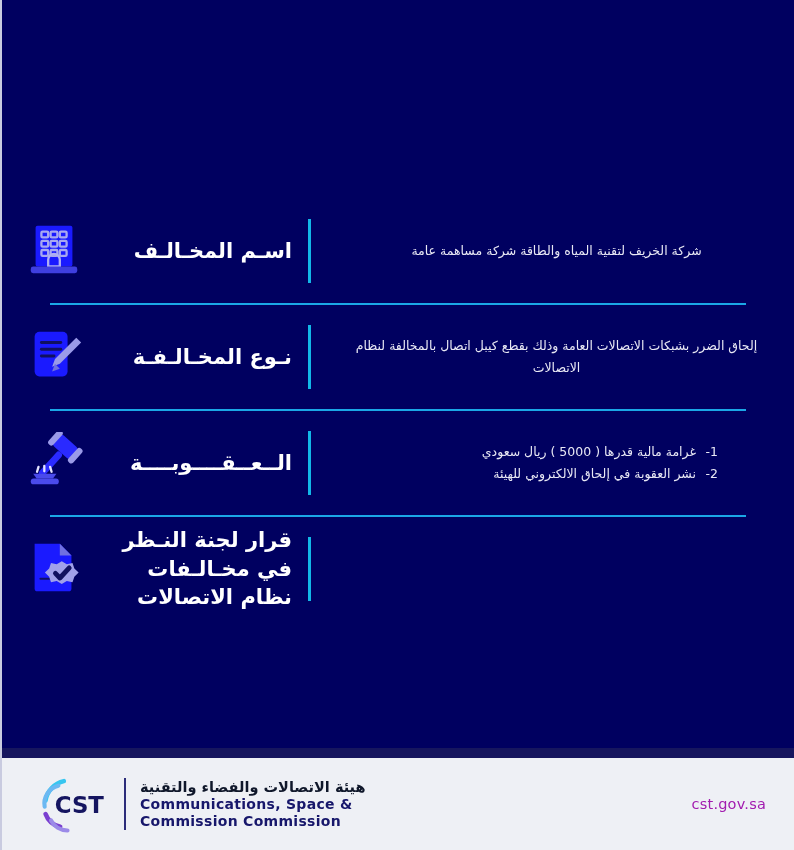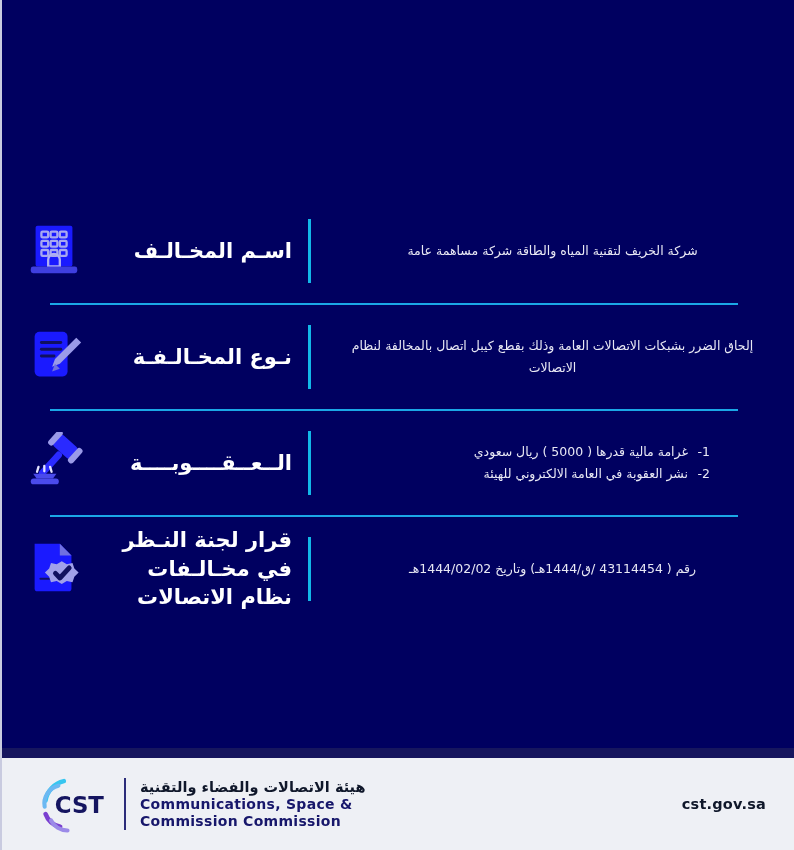--- a/index.html
+++ b/index.html
@@ -37,21 +37,21 @@
     font-weight: 600;
     letter-spacing: 0.5px;
     direction: rtl;
   }
 
   
   .rows {
     position: absolute;
     top: 205px;
     left: 0;
-    right: 8px;
+    right: 0;
   }
   .row {
     position: relative;
     display: flex;
     flex-direction: row-reverse;
     align-items: center;
     min-height: 92px;
     padding: 0;
   }
   .row-icon {
@@ -180,23 +180,23 @@
     letter-spacing: 0.2px;
   }
   .footer-en1, .footer-en2 {
     color: #17176b;
     font-size: 14px;
     font-weight: 700;
     direction: ltr;
     letter-spacing: 0.3px;
   }
   .footer-url {
-    color: #0f172a;
+    color: #a21caf;
     font-size: 14.5px;
-    font-weight: 700;
+    font-weight: 400;
     direction: ltr;
     letter-spacing: 0.2px;
   }
 </style>
 </head>
 <body>
 
 <div class="page">
 
 
@@ -277,21 +277,21 @@
       <div class="row-label">
         <span>الــعــقــــوبــــة</span>
       </div>
       <div class="vbar"></div>
       <div class="row-value">
         <div class="vlist">
           <div class="li">
             <span class="num">1-</span><span>غرامة مالية قدرها ( 5000 ) ريال سعودي</span>
           </div>
           <div class="li">
-            <span class="num">2-</span><span>نشر العقوبة في العامة الالكتروني للهيئة</span>
+            <span class="num">2-</span><span>نشر العقوبة في إلحاق الالكتروني للهيئة</span>
           </div>
         </div>
       </div>
     </div>
 
     <div class="divider"></div>
 
     <div class="row">
       <div class="row-icon">
         <svg class="icon-box" viewBox="0 0 64 64">
@@ -301,23 +301,20 @@
             <line x1="18" y1="42" x2="27" y2="42"></line>
           </g>
           <path d="M40 24 l5.2 3.1 5.9 -1.4 1.9 5.8 4.4 4.2 -4.4 4.2 -1.9 5.8 -5.9 -1.4 -5.2 3.1 -5.2 -3.1 -5.9 1.4 -1.9 -5.8 -4.4 -4.2 4.4 -4.2 1.9 -5.8 5.9 1.4 z" fill="#a0a0ea"></path>
           <path d="M33.5 36.5 l4.6 4.8 9.6 -10.4" fill="none" stroke="#101060" stroke-width="5" stroke-linecap="round" stroke-linejoin="round"></path>
         </svg>
       </div>
       <div class="row-label">
         <span>قرار لجنة النـظر في مخـالـفات نظام الاتصالات</span>
       </div>
       <div class="vbar"></div>
-      <div class="row-value">
-        <div class="vtext">رقم ( 43114454 /ق/1444هـ) وتاريخ 1444/02/02هـ</div>
-      </div>
     </div>
 
   </div>
 
   <div class="footer-band"></div>
   <div class="footer">
     <div class="footer-left">
       <svg class="cst-mark" viewBox="0 0 80 70">
         <path d="M30 10 A26 26 0 0 0 10 31" fill="none" stroke="#37c6f0" stroke-width="5" stroke-linecap="round"></path>
         <path d="M24 15 A20 20 0 0 0 9 38" fill="none" stroke="#6bb8f2" stroke-width="4.5" stroke-linecap="round"></path>

